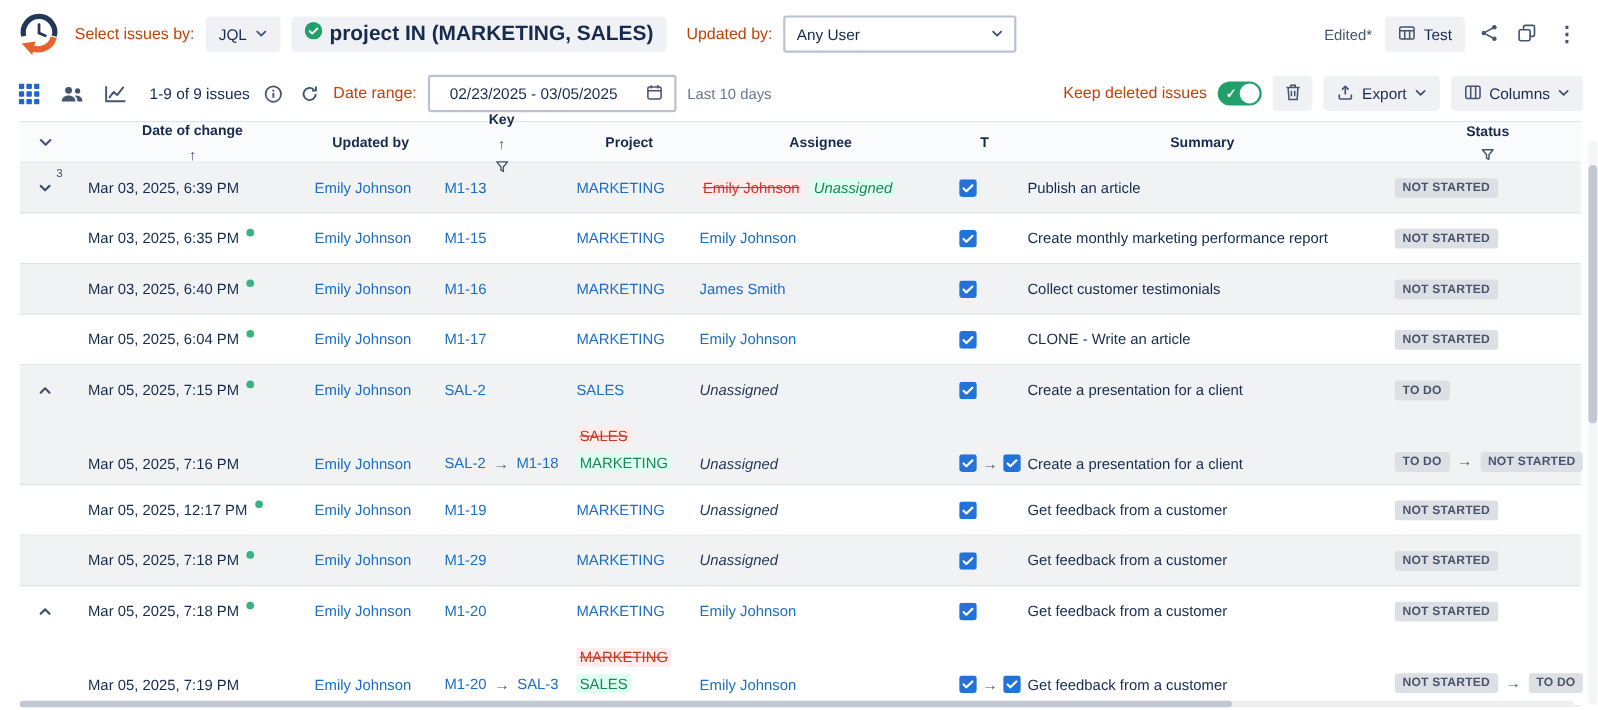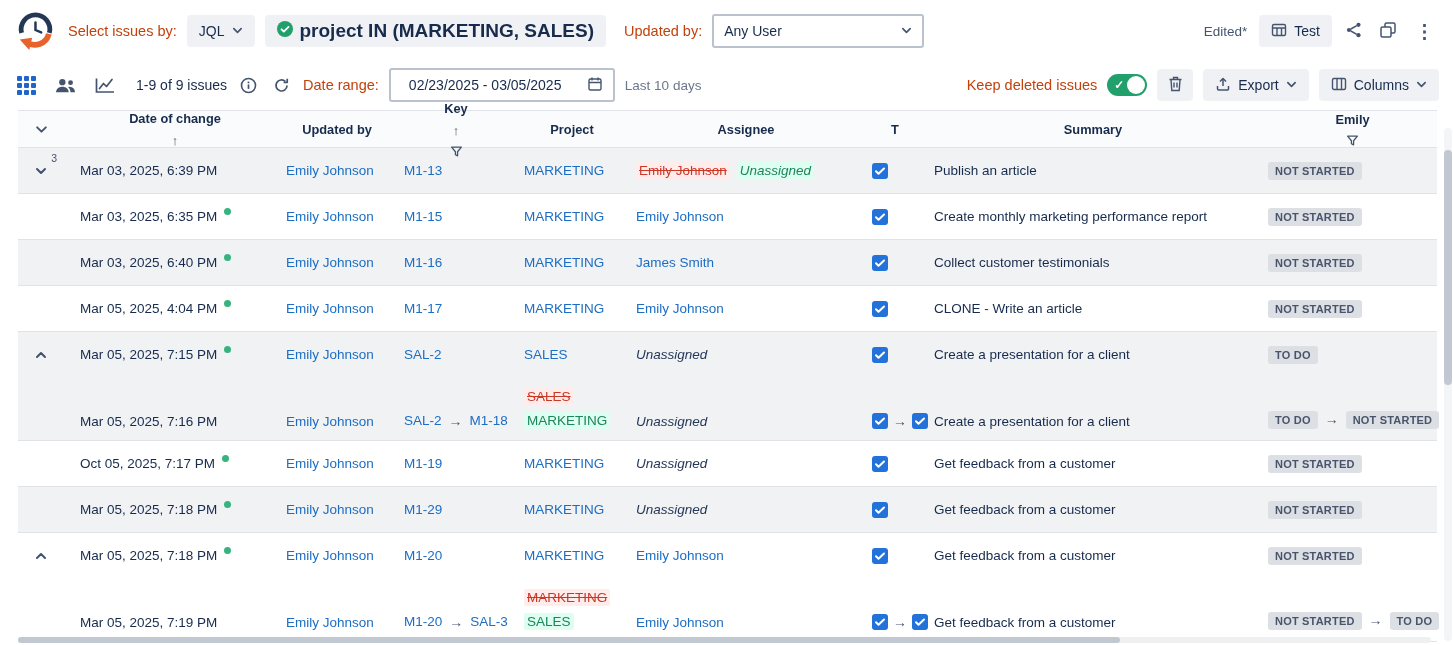--- a/index.html
+++ b/index.html
@@ -256,21 +256,21 @@
     <div class="cell c-asg th">
       <span>Assignee</span>
     </div>
     <div class="cell c-type th">
       <span>T</span>
     </div>
     <div class="cell c-sum th">
       <span>Summary</span>
     </div>
     <div class="cell c-status th">
-      <span>Emily</span>
+      <span>Status</span>
       <span class="funnel">
           <svg width="13" height="13" viewBox="0 0 12 12">
             <path d="M1.5 2h9L7 6.2V10L5 9V6.2z" fill="none" stroke="#44546f" stroke-width="1.2" stroke-linejoin="round"></path>
           </svg>
         </span>
     </div>
   </div>
   <div id="tbody">
       <div class="rowblock shade">
         <div class="entry">
@@ -381,21 +381,21 @@
           </div>
           <div class="cell c-status">
             <span class="badge">NOT STARTED</span>
           </div>
         </div>
       </div>
       <div class="rowblock">
         <div class="entry">
           <div class="cell c-exp"></div>
           <div class="cell c-date">
-            <span class="date-text">Mar 05, 2025, 4:04 PM</span>
+            <span class="date-text">Mar 05, 2025, 6:04 PM</span>
             <span class="dot"></span>
           </div>
           <div class="cell c-upd">
             <span class="link">Emily Johnson</span>
           </div>
           <div class="cell c-key">
             <span class="link">M1-17</span>
           </div>
           <div class="cell c-proj">
             <span class="link">MARKETING</span>
@@ -501,21 +501,21 @@
             <span class="badge">TO DO</span>
             <span class="chg-arrow">→</span>
             <span class="badge">NOT STARTED</span>
           </div>
         </div>
       </div>
       <div class="rowblock">
         <div class="entry">
           <div class="cell c-exp"></div>
           <div class="cell c-date">
-            <span class="date-text">Oct 05, 2025, 7:17 PM</span>
+            <span class="date-text">Mar 05, 2025, 12:17 PM</span>
             <span class="dot"></span>
           </div>
           <div class="cell c-upd">
             <span class="link">Emily Johnson</span>
           </div>
           <div class="cell c-key">
             <span class="link">M1-19</span>
           </div>
           <div class="cell c-proj">
             <span class="link">MARKETING</span>

